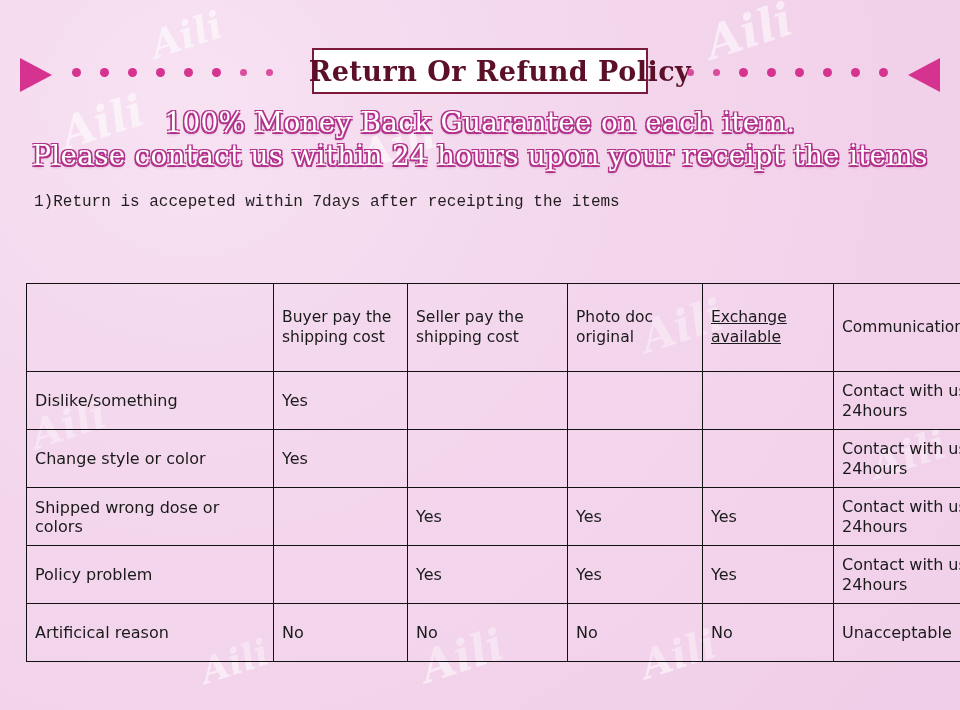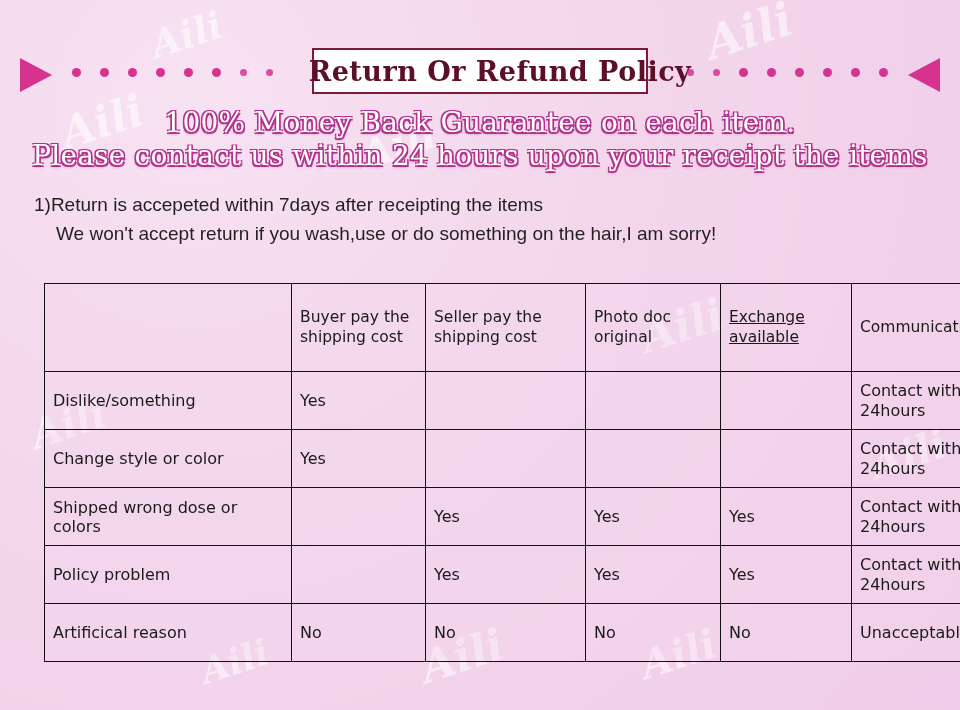--- a/index.html
+++ b/index.html
@@ -122,32 +122,32 @@
   .banner .line1 { font-size: 28px; letter-spacing: 0.2px; }
   .banner .line2 { font-size: 28px; letter-spacing: 0.2px; }
 
   
   .notes {
     position: absolute;
     top: 190px;
     left: 34px;
     width: 900px;
     color: #231f20;
-    font-size: 19px;
-    font-family: Liberation Sans, sans-serif;
+    font-size: 16px;
+    font-family: Liberation Mono, monospace;
     line-height: 1.55;
   }
   .notes .note { white-space: nowrap; }
   .notes .note.indent { padding-left: 22px; }
 
   
   .table-wrap {
     position: absolute;
     top: 283px;
-    left: 44px;
+    left: 26px;
     width: 892px;
   }
   table.policy {
     border-collapse: collapse;
     width: 892px;
     table-layout: fixed;
     background: rgba(244, 216, 238, 0.35);
   }
   table.policy td, table.policy th {
     border: 1.6px solid #111111;
@@ -243,21 +243,20 @@
     <div class="arrow-right"></div>
   </div>
 
   <div class="banner">
     <div class="line1">100% Money Back Guarantee on each item.</div>
     <div class="line2">Please contact us within 24 hours upon your receipt the items</div>
   </div>
 
   <div class="notes">
     <div class="note">1)Return is accepeted within 7days after receipting the items</div>
-    <div class="note indent">We won't accept return if you wash,use or do something on the hair,I am sorry!</div>
   </div>
 
   <div class="table-wrap">
     <table class="policy">
       <thead>
         <tr>
           <td class="col-0"></td>
           <td class="col-1">Buyer pay the shipping cost</td>
           <td class="col-2">Seller pay the shipping cost</td>
           <td class="col-3">Photo doc original</td>

